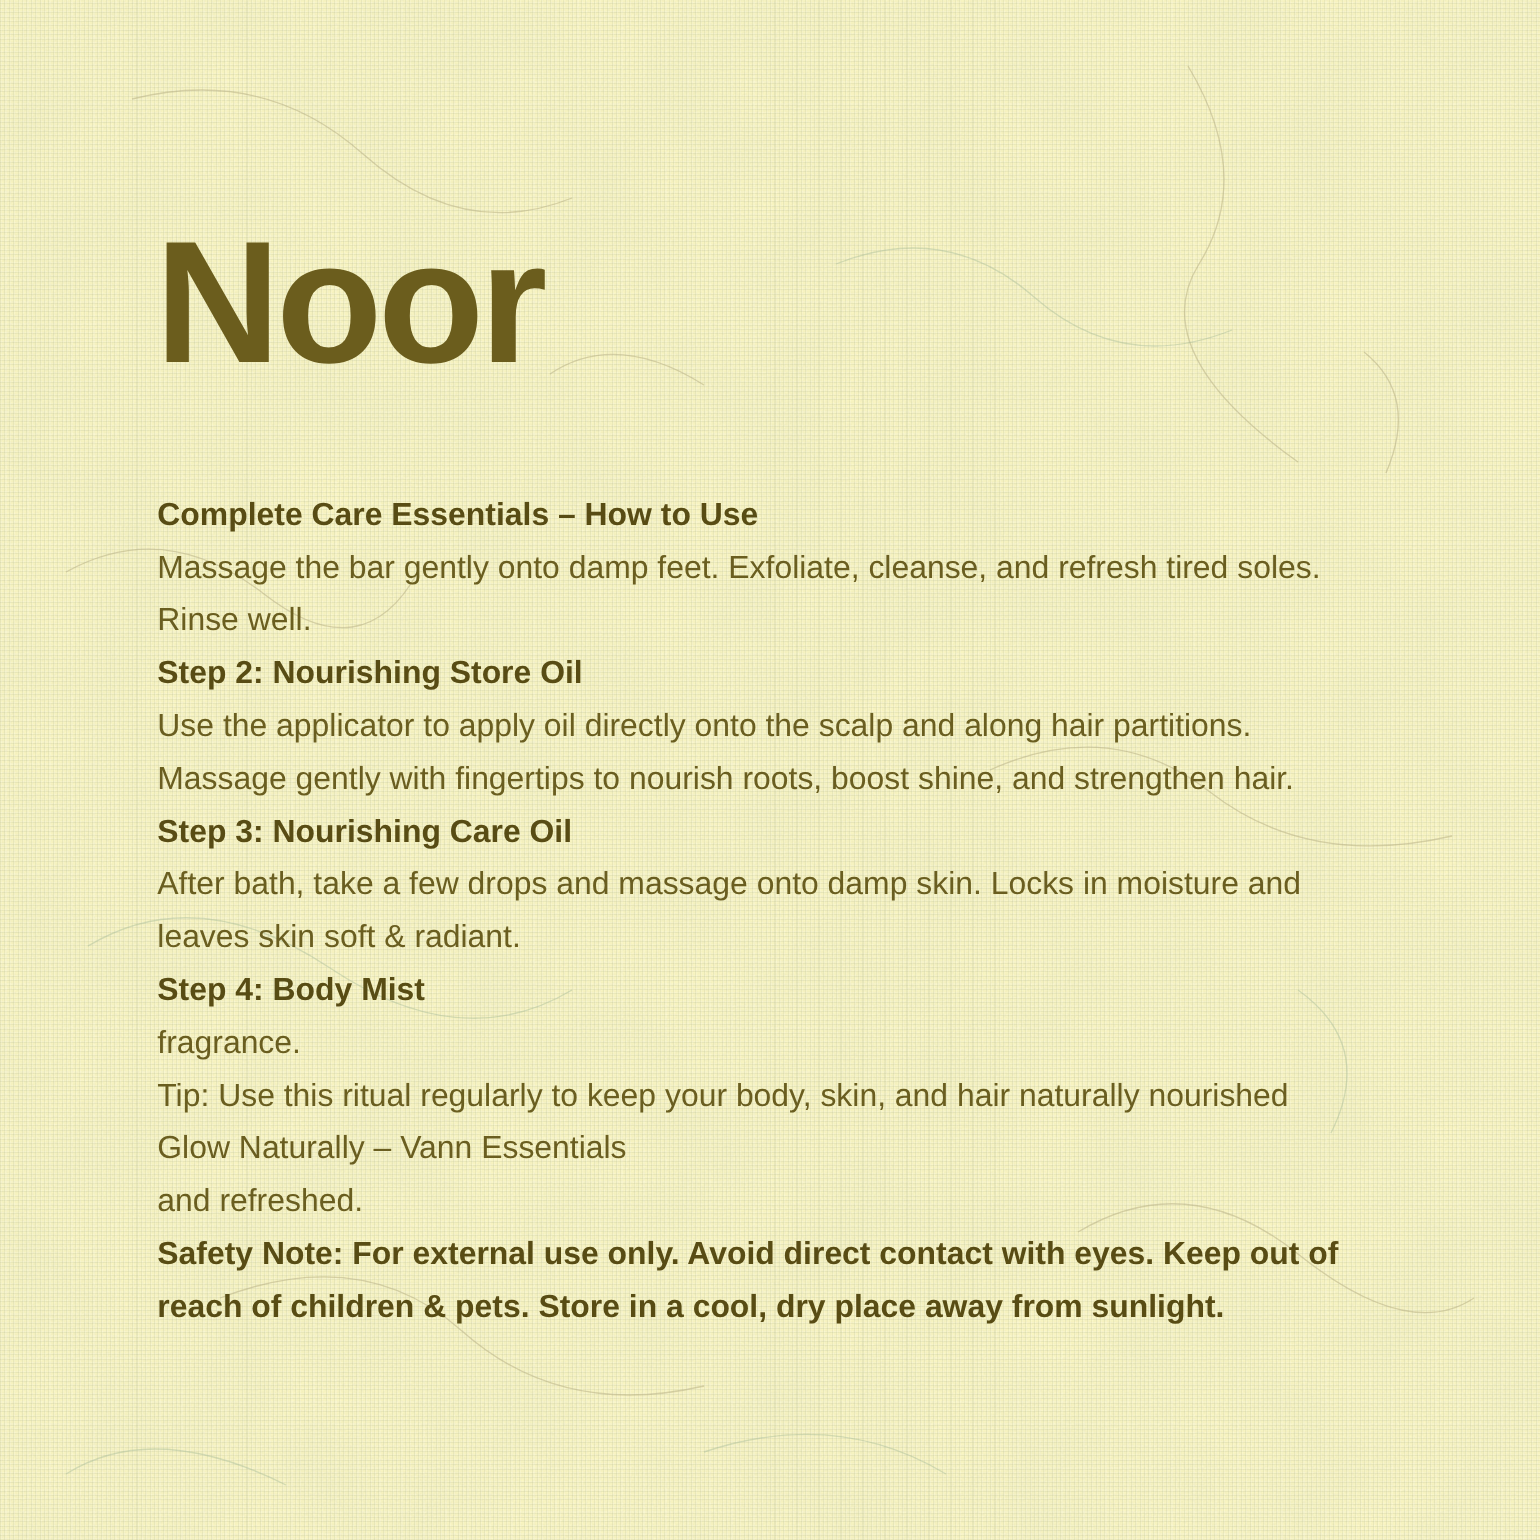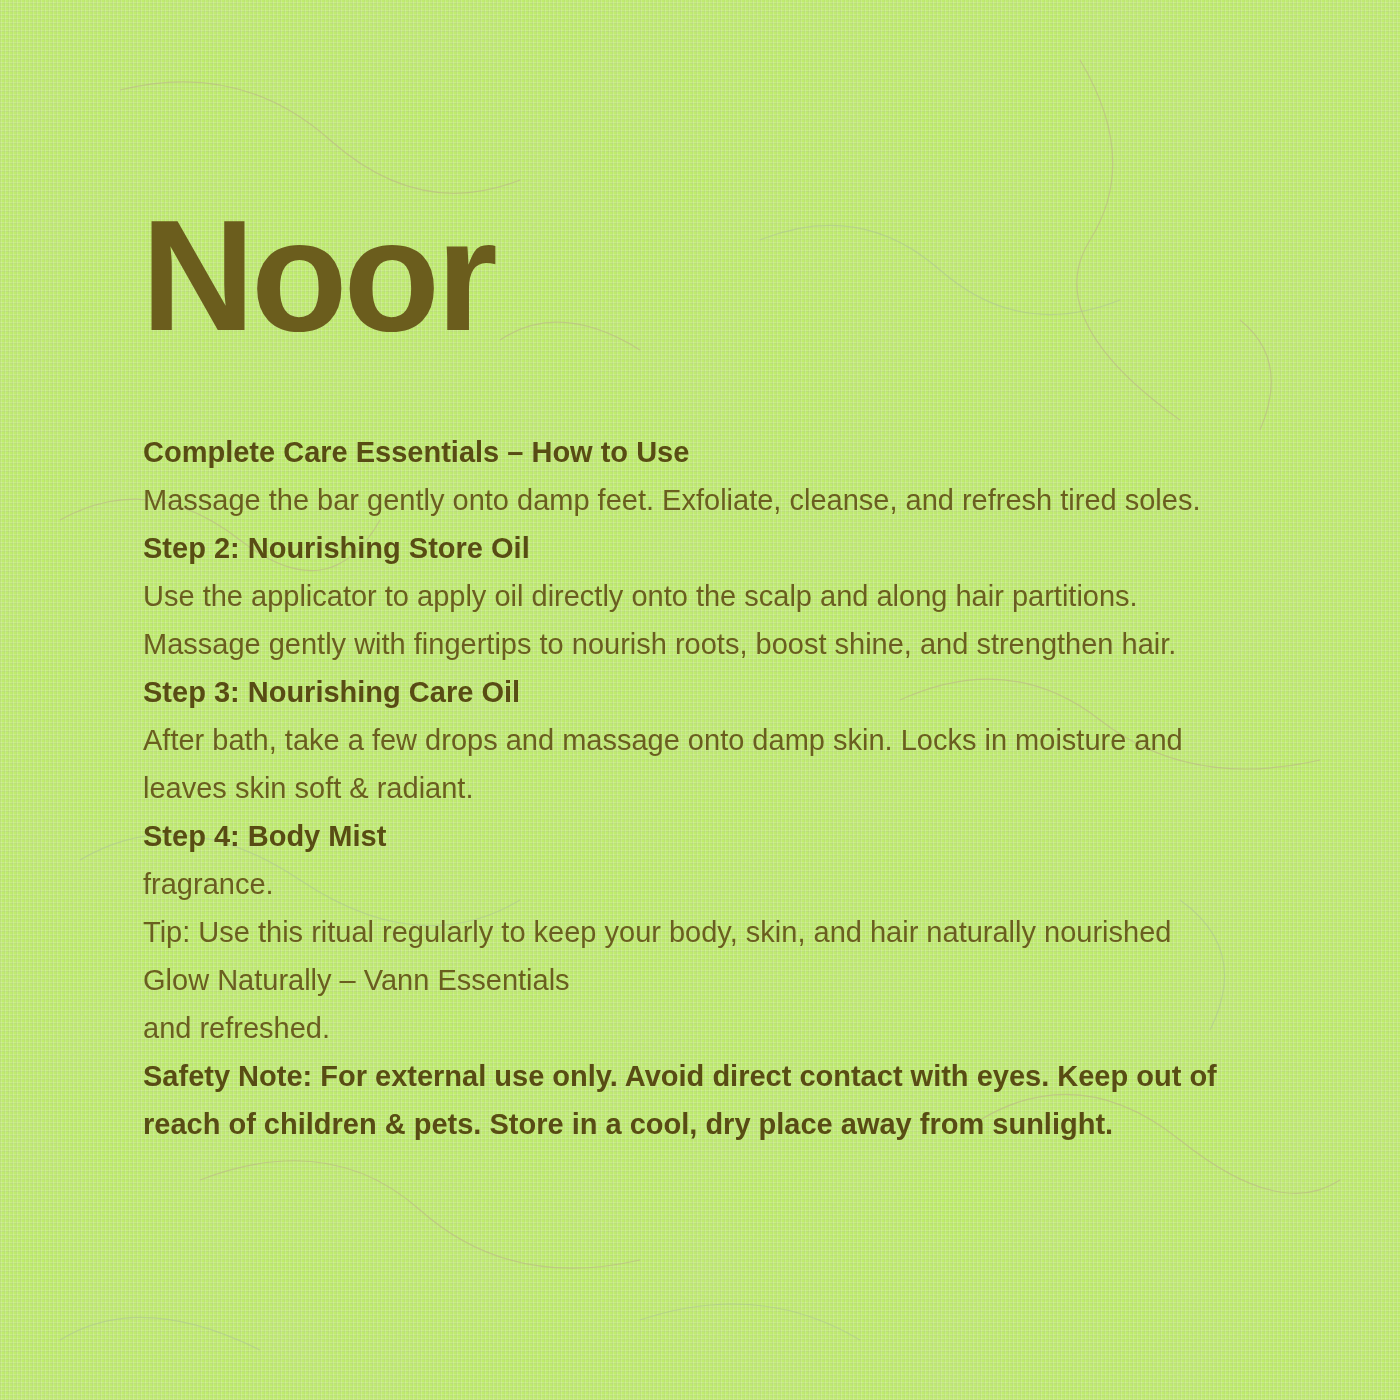--- a/index.html
+++ b/index.html
@@ -4,21 +4,21 @@
 <style>
   html, body {
     margin: 0;
     padding: 0;
     background: #dddfca;
   }
   .canvas {
     position: relative;
     width: 1400px;
     height: 1400px;
-    background: #bef264;
+    background: #fef9c3;
     overflow: hidden;
     font-family: "Liberation Sans", sans-serif;
   }
   
   .weave {
     position: absolute;
     inset: 0;
     background:
       repeating-linear-gradient(90deg,
         rgba(178,186,152,0.20) 0 1px,
@@ -41,21 +41,21 @@
     margin: 0;
     font-size: 158px;
     line-height: 1;
     font-weight: 700;
     letter-spacing: -4px;
     color: #6b5d1d;
   }
   .text-block {
     position: absolute;
     left: 143px;
-    top: 428px;
+    top: 444px;
     font-size: 29px;
     line-height: 48px;
     color: #6a5e20;
     white-space: nowrap;
   }
   .line { height: 48px; }
   .line.bold {
     font-weight: 700;
     color: #584c14;
   }
@@ -97,20 +97,21 @@
       <path d="M60 1340 Q 140 1290 260 1350"></path>
       <path d="M1180 900 Q 1250 950 1210 1030"></path>
     </g>
   </svg>
 
   <h1 class="title">Noor</h1>
 
   <div class="text-block">
     <div class="line bold">Complete Care Essentials – How to Use</div>
     <div class="line">Massage the bar gently onto damp feet. Exfoliate, cleanse, and refresh tired soles.</div>
+    <div class="line">Rinse well.</div>
     <div class="line bold">Step 2: Nourishing Store Oil</div>
     <div class="line">Use the applicator to apply oil directly onto the scalp and along hair partitions.</div>
     <div class="line">Massage gently with fingertips to nourish roots, boost shine, and strengthen hair.</div>
     <div class="line bold">Step 3: Nourishing Care Oil</div>
     <div class="line">After bath, take a few drops and massage onto damp skin. Locks in moisture and</div>
     <div class="line">leaves skin soft &amp; radiant.</div>
     <div class="line bold">Step 4: Body Mist</div>
     <div class="line">fragrance.</div>
     <div class="line">Tip: Use this ritual regularly to keep your body, skin, and hair naturally nourished</div>
     <div class="line">Glow Naturally – Vann Essentials</div>

